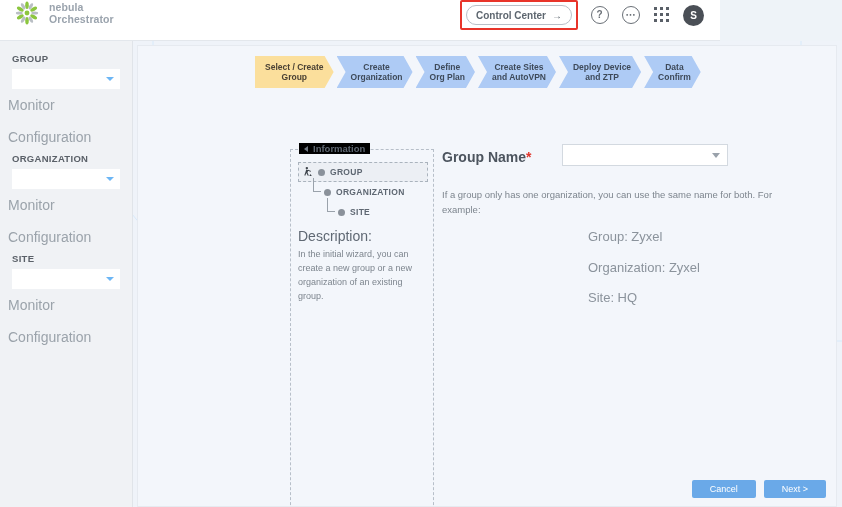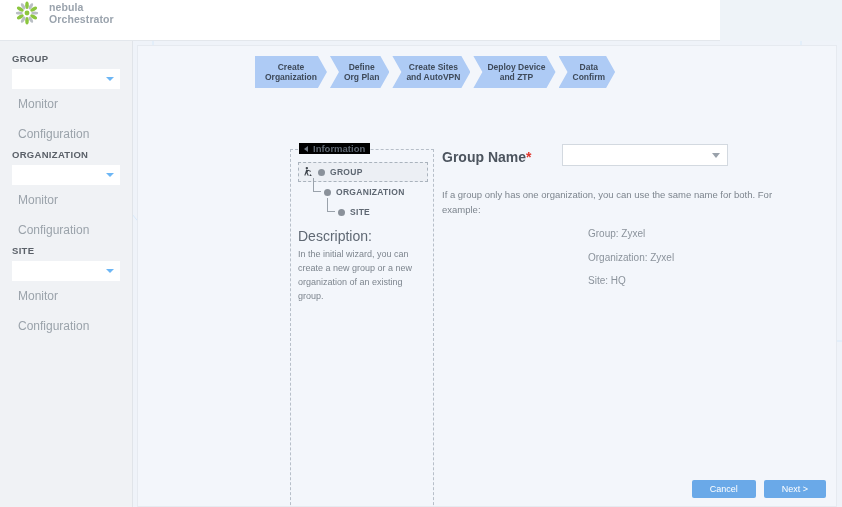--- a/index.html
+++ b/index.html
@@ -59,21 +59,21 @@
   .side-label {
     font-size: 9.5px; font-weight: bold; color: #5a6068; letter-spacing: .3px;
     padding: 0 0 5px 12px;
   }
   .side-select {
     margin: 0 12px 0 12px; height: 20px; background: #fff; border: none;
     display: flex; align-items: center; justify-content: flex-end; padding-right: 6px; cursor: pointer;
   }
   .caret-blue { width: 0; height: 0; border-left: 4px solid transparent; border-right: 4px solid transparent; border-top: 4px solid #6cb6f5; }
   .side-item {
-    font-size: 12px; color: #9ba3ab; padding: 8px 0 8px 18px; cursor: pointer;
+    font-size: 14px; color: #9ba3ab; padding: 8px 0 8px 8px; cursor: pointer;
   }
 
   
   .canvas { position: absolute; left: 133px; top: 41px; width: 709px; height: 466px; background: #eff3f9; overflow: hidden; }
   .deco { position: absolute; stroke: #cfe6fb; fill: none; stroke-width: 1; opacity: .75; }
 
   .card {
     position: absolute; left: 4px; top: 4px; width: 700px; height: 462px;
     background: #f3f6fb; border: 1px solid #e6eaf0;
   }
@@ -121,21 +121,21 @@
   }
   .req { color: #e0352b; }
   .form-select {
     position: absolute; left: 424px; top: 98px; width: 166px; height: 22px;
     background: #fff; border: 1px solid #d3d9e0; display: flex; align-items: center;
     justify-content: flex-end; padding-right: 7px; cursor: pointer;
   }
   .caret-gray { width: 0; height: 0; border-left: 4px solid transparent; border-right: 4px solid transparent; border-top: 5px solid #9aa2ab; }
 
   .hint { position: absolute; left: 304px; top: 141px; width: 340px; font-size: 9.5px; color: #7d858e; line-height: 1.6; }
-  .examples { position: absolute; left: 450px; top: 176px; font-size: 10px; color: #8b939c; line-height: 2.35; }
+  .examples { position: absolute; left: 450px; top: 176px; font-size: 13px; color: #8b939c; line-height: 2.35; }
 
   
   .footer { position: absolute; right: 10px; bottom: 8px; display: flex; gap: 8px; }
   .btn {
     min-width: 46px; height: 18px; background: #6aa9e8; color: #fff; border: none;
     font-size: 9px; border-radius: 2px; cursor: pointer; padding: 0 18px;
     font-family: "Liberation Sans", sans-serif;
   }
 </style>
 </head>
@@ -167,20 +167,50 @@
             <circle cx="0" cy="0" r="3" fill="#8cc63f"></circle>
           </g>
         </svg>
       </div>
       <div class="brand-text">
         <div class="brand-line1">nebula</div>
         <div class="brand-line2">Orchestrator</div>
       </div>
     </div>
 
+    <div class="header-right">
+      <div class="cc-wrap">
+        <div class="cc-btn">
+          <span>Control Center</span>
+          <span class="cc-arrow">→</span>
+        </div>
+        <div class="cc-highlight"></div>
+      </div>
+
+      <div class="hicon">
+        <div class="circ-icon">?</div>
+      </div>
+      <div class="hicon">
+        <div class="circ-icon">⋯</div>
+      </div>
+      <div class="hicon">
+        <div class="dots-icon">
+          <i></i>
+            <i></i>
+            <i></i>
+            <i></i>
+            <i></i>
+            <i></i>
+            <i></i>
+            <i></i>
+            <i></i>
+        </div>
+      </div>
+      <div class="avatar">S</div>
+    </div>
   </div>
 
   <div class="sidebar">
 
     <div>
       <div class="side-label">GROUP</div>
       <div class="side-select">
         <span class="caret-blue"></span>
       </div>
       <div class="side-item">Monitor</div>
@@ -213,20 +243,24 @@
       <path d="M -20 150 L 120 320"></path>
       <path d="M 580 130 L 690 250"></path>
       <path d="M 560 300 L 709 300"></path>
       <path d="M 668 0 L 668 466"></path>
       <path d="M 20 0 L 20 466"></path>
     </svg>
 
     <div class="card">
 
       <div class="steps">
+        <div class="step active">
+          <span>Select / Create</span>
+          <span>Group</span>
+        </div>
         <div class="step">
           <span>Create</span>
           <span>Organization</span>
         </div>
         <div class="step">
           <span>Define</span>
           <span>Org Plan</span>
         </div>
         <div class="step">
           <span>Create Sites</span>

